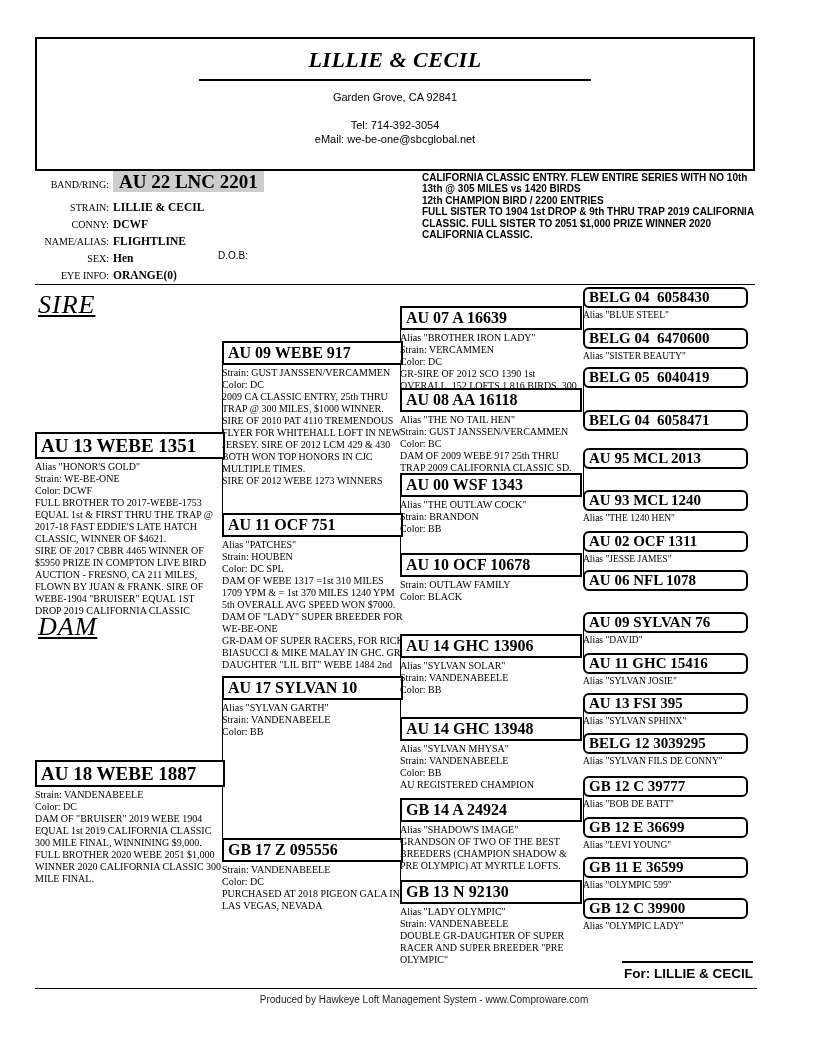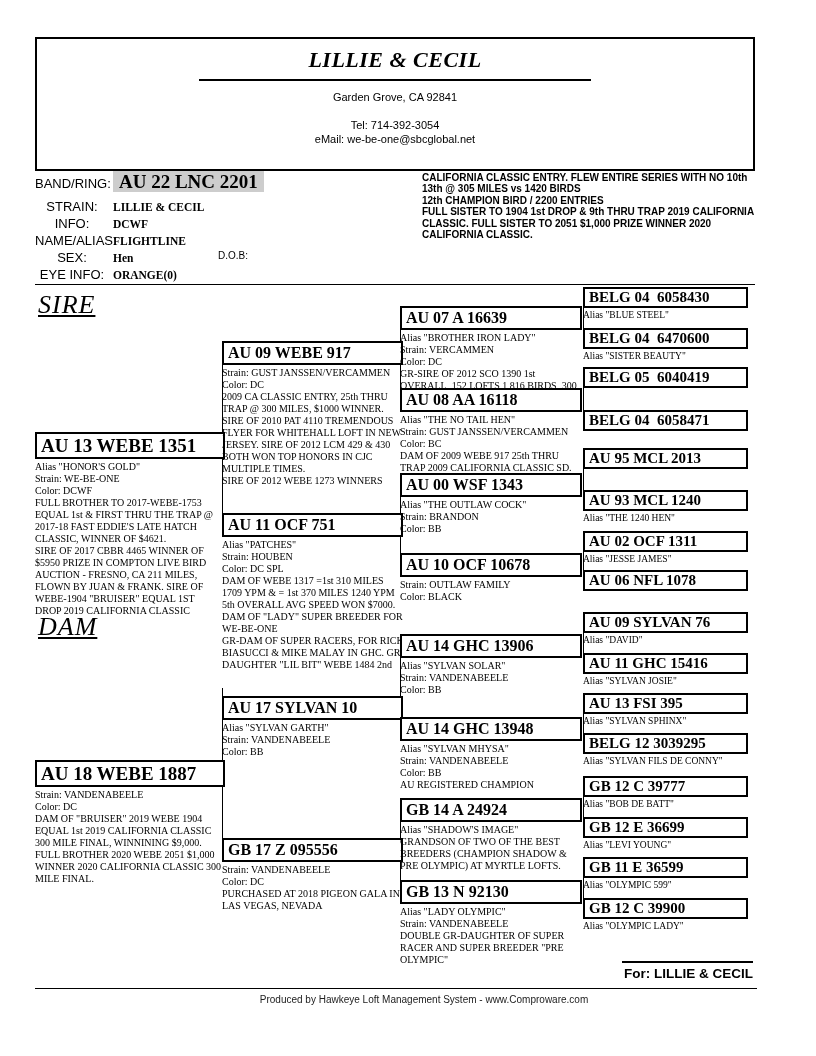--- a/index.html
+++ b/index.html
@@ -11,22 +11,22 @@
   .header-title{margin-top:8px;font-size:22px;font-weight:bold;font-style:italic;letter-spacing:.5px;}
   .header-subtitle{margin-top:4px;font-size:17px;font-style:italic;}
   .header-divider{margin:6px auto 0;width:392px;border-top:2px solid #000;height:0;}
   .header-sans{font-family:"Liberation Sans","DejaVu Sans",sans-serif;font-size:11px;}
   .header-address{margin-top:10px;}
   .header-tel{margin-top:16px;}
   .header-email{margin-top:2px;}
 
   
   .info-row{position:absolute;left:35px;width:390px;white-space:nowrap;}
-  .info-label{display:inline-block;width:74px;text-align:center;
-              font-family:Liberation Sans, sans-serif;font-size:13px;}
+  .info-label{display:inline-block;width:74px;text-align:right;
+              font-family:Liberation Serif, serif;font-size:10px;}
   .info-value{font-weight:bold;font-size:11.5px;margin-left:4px;}
   .band-value{font-size:19px;font-weight:bold;background:#cdcdcd;padding:0 6px;margin-left:4px;}
   .dob-label{position:absolute;left:183px;top:2px;
              font-family:"Liberation Sans","DejaVu Sans",sans-serif;font-size:10px;}
 
   
   .comments{position:absolute;left:422px;top:172px;width:372px;
             font-family:"Liberation Sans","DejaVu Sans",sans-serif;
             font-size:10px;font-weight:bold;line-height:11.4px;}
   .comments .line{white-space:nowrap;}
@@ -41,21 +41,21 @@
 
   
   .pbox{position:absolute;background:transparent;}
   .col1{left:35px;width:190px;}
   .col2{left:222px;width:181px;}
   .col3{left:400px;width:182px;}
   .col4{left:583px;width:165px;}
   .ptitle{border:2px solid #000;background:#fff;font-weight:bold;white-space:pre;overflow:hidden;padding:0 4px;}
   .g1 .ptitle{font-size:19px;line-height:23px;}
   .g2 .ptitle,.g3 .ptitle{font-size:16px;line-height:20px;}
-  .g4 .ptitle{font-size:15px;line-height:17px;}
+  .g4 .ptitle{font-size:15px;line-height:17px;border-radius:6px;}
   .pdetails{padding-top:2px;font-size:10px;line-height:12px;}
   .g4 .pdetails{font-size:9.5px;line-height:11px;}
   .pdetails .line{white-space:nowrap;overflow:hidden;}
 
   .connector{position:absolute;width:0;border-left:1.5px solid #000;}
 
   
   .for-box{position:absolute;left:622px;top:961px;width:131px;border-top:2px solid #000;padding-top:3px;
            font-family:"Liberation Sans","DejaVu Sans",sans-serif;font-weight:bold;font-size:13.5px;text-align:right;}
   .produced{position:absolute;left:16px;top:994px;width:816px;text-align:center;
@@ -74,21 +74,21 @@
     <div class="header-sans header-email">eMail: we-be-one@sbcglobal.net</div>
   </div>
 
   <div class="info-row" style="top:171px;">
     <span class="info-label">BAND/RING:</span><span class="band-value">AU 22 LNC 2201</span>
   </div>
   <div class="info-row" style="top:197px;">
     <span class="info-label">STRAIN:</span><span class="info-value">LILLIE &amp; CECIL</span>
   </div>
   <div class="info-row" style="top:214px;">
-    <span class="info-label">INFO:</span><span class="info-value">DCWF</span>
+    <span class="info-label">CONNY:</span><span class="info-value">DCWF</span>
   </div>
   <div class="info-row" style="top:231px;">
     <span class="info-label">NAME/ALIAS:</span><span class="info-value">FLIGHTLINE</span>
   </div>
   <div class="info-row" style="top:248px;">
     <span class="info-label">SEX:</span><span class="info-value">Hen</span>
     <span class="dob-label">D.O.B:</span>
   </div>
   <div class="info-row" style="top:265px;">
     <span class="info-label">EYE INFO:</span><span class="info-value">ORANGE(0)</span>
@@ -179,21 +179,21 @@
         <div class="line">DAM OF  WEBE 1317 =1st 310 MILES</div>
         <div class="line">1709 YPM &amp; = 1st 370 MILES 1240 YPM</div>
         <div class="line">5th OVERALL AVG SPEED WON $7000.</div>
         <div class="line">DAM OF "LADY" SUPER BREEDER FOR</div>
         <div class="line">WE-BE-ONE</div>
         <div class="line">GR-DAM OF SUPER RACERS, FOR RICK</div>
         <div class="line">BIASUCCI &amp; MIKE MALAY IN GHC. GR-</div>
         <div class="line">DAUGHTER "LIL BIT" WEBE 1484 2nd</div>
       </div>
   </div>
-  <div class="pbox g2 col2" style="top:696px;">
+  <div class="pbox g2 col2" style="top:676px;">
     <div class="ptitle">AU 17 SYLVAN 10</div>
     <div class="pdetails">
         <div class="line">Alias "SYLVAN GARTH"</div>
         <div class="line">Strain: VANDENABEELE</div>
         <div class="line">Color: BB</div>
       </div>
   </div>
   <div class="pbox g2 col2" style="top:838px;">
     <div class="ptitle">GB 17 Z 095556</div>
     <div class="pdetails">

